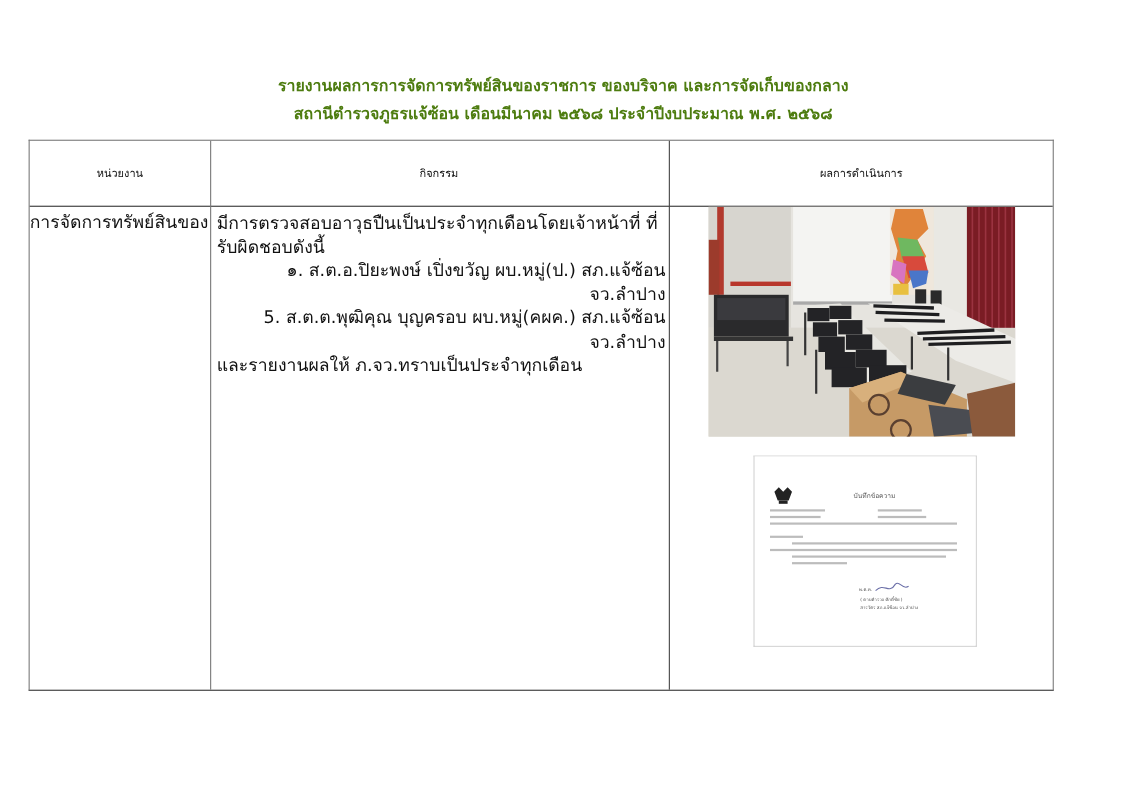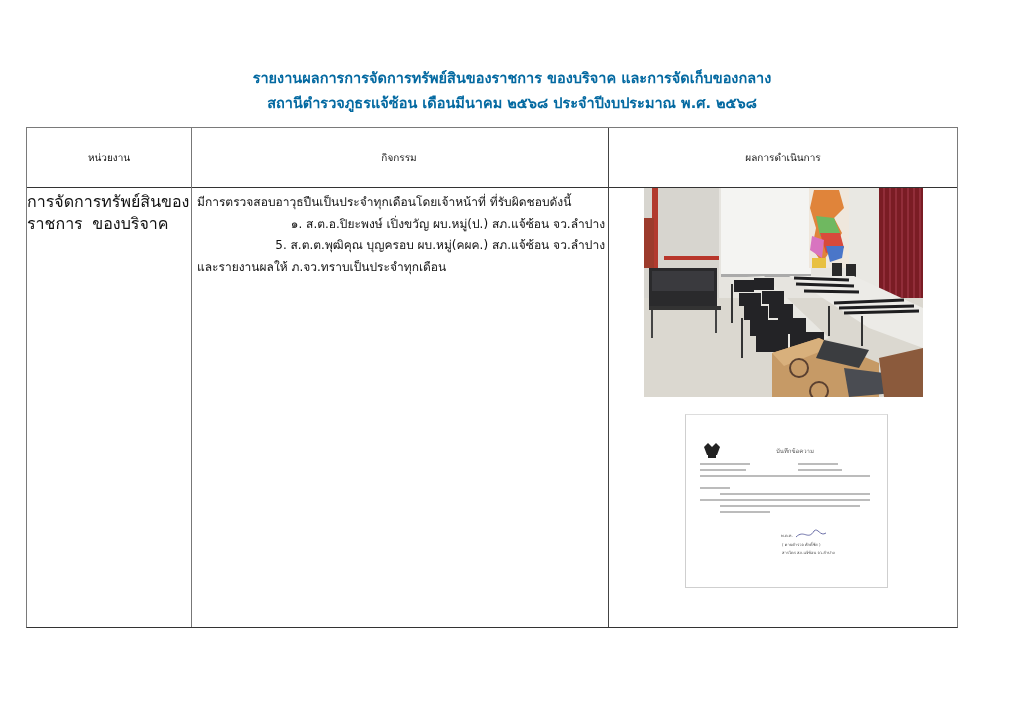--- a/index.html
+++ b/index.html
@@ -1,35 +1,35 @@
 <!DOCTYPE html>
 <html><head>
 <meta charset="utf-8">
 <style>
   html, body { margin: 0; padding: 0; background: #ffffff; }
   body { width: 1024px; height: 724px; position: relative; overflow: hidden;
          font-family: "DejaVu Sans", "Liberation Sans", sans-serif; color: #111; }
   .title { position: absolute; left: 0; width: 1024px; text-align: center;
-           font-size: 14.5px; font-weight: bold; letter-spacing: 0; color: #0369a1; }
+           font-size: 14.5px; font-weight: bold; letter-spacing: 0; color: #4d7c0f; }
   .t1 { top: 66px; }
   .t2 { top: 91px; }
   .report-table { position: absolute; left: 26px; top: 127px; width: 932px; height: 501px;
                   border: 1.5px solid #7a7a7a; border-bottom-color: #333; box-sizing: border-box; }
   .hline { position: absolute; left: 0; right: 0; top: 59px; height: 0; border-top: 1px solid #333; }
   .vline { position: absolute; top: 0; bottom: 0; width: 0; border-left: 1.5px solid #777; }
   .v1 { left: 164px; }
   .v2 { left: 581px; border-left-color: #444; }
   .hcell { position: absolute; top: 0; height: 59px; display: flex; align-items: center;
            justify-content: center; font-size: 10px; color: #111; }
   .h1c { left: 0; width: 164px; }
   .h2c { left: 164px; width: 416px; text-align: right; }
   .h3c { left: 582px; width: 348px; }
   .cell-unit { position: absolute; left: 0; width: 164px; top: 64px; text-align: left;
                font-size: 16px; line-height: 22px; font-family: Liberation Mono, monospace; }
-  .cell-act { position: absolute; left: 170px; width: 408px; top: 64px; font-size: 12px; line-height: 21.5px; }
+  .cell-act { position: absolute; left: 170px; width: 408px; top: 64px; font-size: 16px; line-height: 21.5px; }
   .cell-act .indent { padding-left: 26px; text-align: right; }
   .photo { position: absolute; left: 617px; top: 60px; width: 279px; height: 209px;
            overflow: hidden; background: #e9e6e0; }
   .memo { position: absolute; left: 658px; top: 286px; width: 201px; height: 172px;
           background: #fff; border: 1px solid #cfcfcf; border-top-color:#ddd; }
 </style>
 </head>
 <body>
 
 <div class="title t1">รายงานผลการการจัดการทรัพย์สินของราชการ ของบริจาค และการจัดเก็บของกลาง</div>
@@ -39,21 +39,20 @@
   <div class="hline"></div>
   <div class="vline v1"></div>
   <div class="vline v2"></div>
 
   <div class="hcell h1c">หน่วยงาน</div>
   <div class="hcell h2c">กิจกรรม</div>
   <div class="hcell h3c">ผลการดำเนินการ</div>
 
   <div class="cell-unit">
     <div>การจัดการทรัพย์สินของ</div>
-    <div>ราชการ ของบริจาค</div>
   </div>
 
   <div class="cell-act">
     <div>มีการตรวจสอบอาวุธปืนเป็นประจำทุกเดือนโดยเจ้าหน้าที่ ที่รับผิดชอบดังนี้</div>
     <div class="indent">๑.  ส.ต.อ.ปิยะพงษ์ เปิ่งขวัญ ผบ.หมู่(ป.) สภ.แจ้ซ้อน จว.ลำปาง</div>
     <div class="indent">5.  ส.ต.ต.พุฒิคุณ บุญครอบ ผบ.หมู่(คผค.) สภ.แจ้ซ้อน จว.ลำปาง</div>
     <div>และรายงานผลให้ ภ.จว.ทราบเป็นประจำทุกเดือน</div>
   </div>
 
   <div class="photo" title="ภาพถ่ายอาวุธปืนและกล่องบรรจุวางบนโต๊ะในห้องประชุม">

